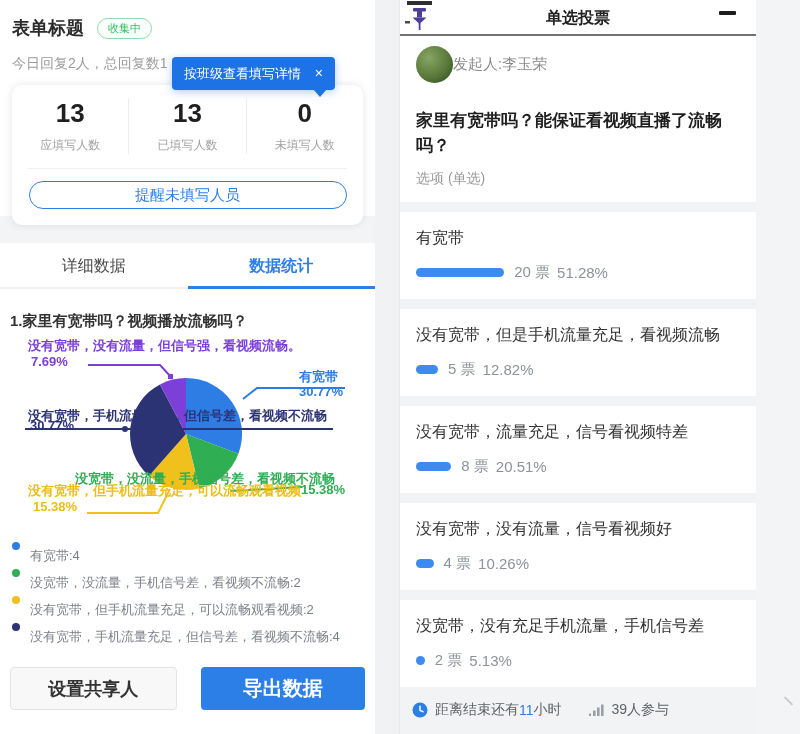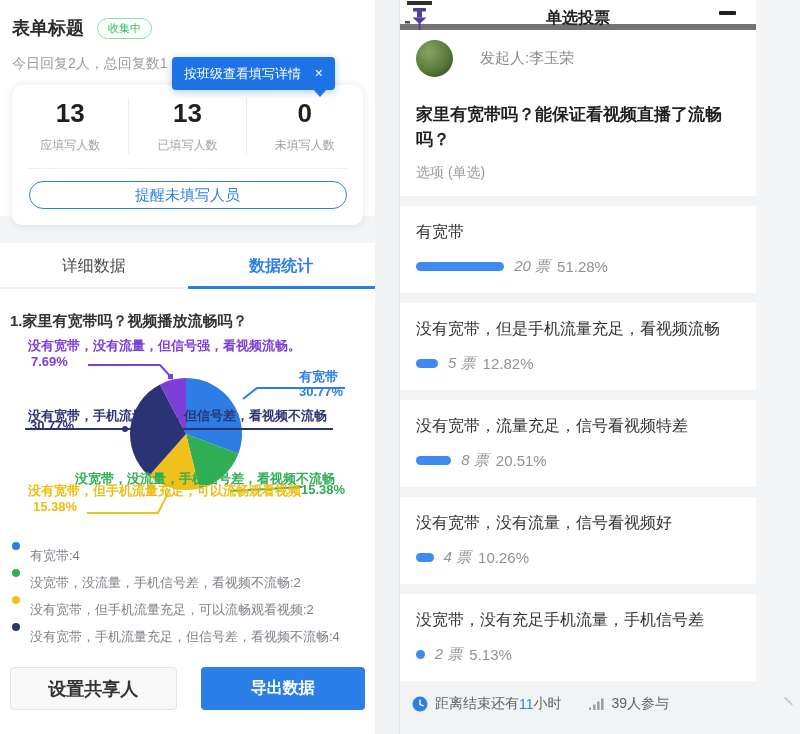--- a/index.html
+++ b/index.html
@@ -33,42 +33,42 @@
   .chart-area svg.pie-svg { position:absolute; left:0; top:0; }
   .pie-label { position:absolute; font-size:13px; font-weight:bold; white-space:nowrap; z-index:2; }
   .pl-purple { color:#7c3fd8; } .pl-blue { color:#2d7de4; } .pl-navy { color:#2c3375; }
   .pl-green { color:#2fae54; } .pl-yellow { color:#eebd11; }
   .legend { background:#fff; padding:3px 12px 0; }
   .legend-item { font-size:13px; color:#7b7f87; line-height:27px; display:flex; align-items:flex-start; }
   .dot { width:8px; height:8px; border-radius:50%; margin-right:10px; flex:0 0 8px; }
   .c0 { background:#2d7de4; } .c1 { background:#2fae54; } .c2 { background:#f0c11d; } .c3 { background:#2c3375; }
   .actions { background:#fff; display:flex; gap:24px; padding:17px 10px 0; }
   .btn-share { flex:1; height:43px; background:#f8f8f8; border:1px solid #e4e4e4; border-radius:4px; font-size:18px; color:#333; font-weight:bold; font-family:inherit; cursor:pointer; }
-  .btn-export { flex:1; height:43px; background:#2d7fe8; border:none; border-radius:4px; font-size:16px; color:#fff; font-weight:bold; font-family:inherit; cursor:pointer; }
+  .btn-export { flex:1; height:43px; background:#2d7fe8; border:none; border-radius:4px; font-size:20px; color:#fff; font-weight:bold; font-family:inherit; cursor:pointer; }
 
   
   .gutter { width:25px; flex:0 0 25px; background:#f0f2f4; border-right:1px solid #e6e8ea; }
 
   
   .right-panel { width:356px; flex:0 0 356px; background:#f2f3f5; }
-  .vote-header { position:relative; height:30px; background:#fff; border-bottom:6px solid #737373; }
+  .vote-header { position:relative; height:36px; background:#fff; border-bottom:2px solid #737373; }
   .vote-title { text-align:center; line-height:36px; font-size:16px; font-weight:bold; color:#222; }
   .pin-wrap { position:absolute; left:4px; top:0; }
   .minimize { position:absolute; right:20px; top:11px; width:17px; height:4px; background:#1d1d1d; border-radius:1px; cursor:pointer; }
   .vote-top { background:#fff; padding:10px 16px 14px; }
   .initiator-row { display:flex; align-items:center; }
   .avatar { width:37px; height:37px; border-radius:50%; background:radial-gradient(circle at 35% 32%, #87a463, #5a7a3a 55%, #2f4a1e 95%); }
-  .initiator-label { margin-left:27px; font-size:15px; color:#8a8a8a; }
+  .initiator-label { margin-left:0; font-size:15px; color:#8a8a8a; }
   .vote-question { margin-top:26px; font-size:17px; font-weight:bold; color:#1f1f1f; line-height:1.45; }
   .options-label { margin-top:12px; font-size:14px; color:#9a9a9a; }
   .option-card { background:#fff; margin-top:10px; padding:16px 16px 17px; cursor:pointer; }
   .option-title { font-size:16px; color:#333; }
   .option-result { margin-top:14px; display:flex; align-items:center; font-size:15px; color:#8e9399; }
   .bar { height:9px; border-radius:5px; background:#3d8bf0; margin-right:10px; flex:0 0 auto; }
-  .votes { margin-right:7px;font-style:italic; }
+  .votes { margin-right:7px; }
   .vote-footer { padding:14px 12px; display:flex; align-items:center; font-size:14px; color:#5f6368; }
   .vote-footer .blue { color:#2d7fe8; }
   .footer-spacer { width:26px; }
   .icon-gap { margin-right:7px; display:flex; align-items:center; }
   .remind-block { margin-top:12px; background:#fff; text-align:center; padding:24px 0 30px; }
   .right-gray { flex:1; background:#f3f4f6; position:relative; }
   .resize-tick { position:absolute; right:6px; bottom:32px; width:11px; height:2px; background:#c9c9c9; transform:rotate(45deg); }
 </style>
 </head>
 <body>

